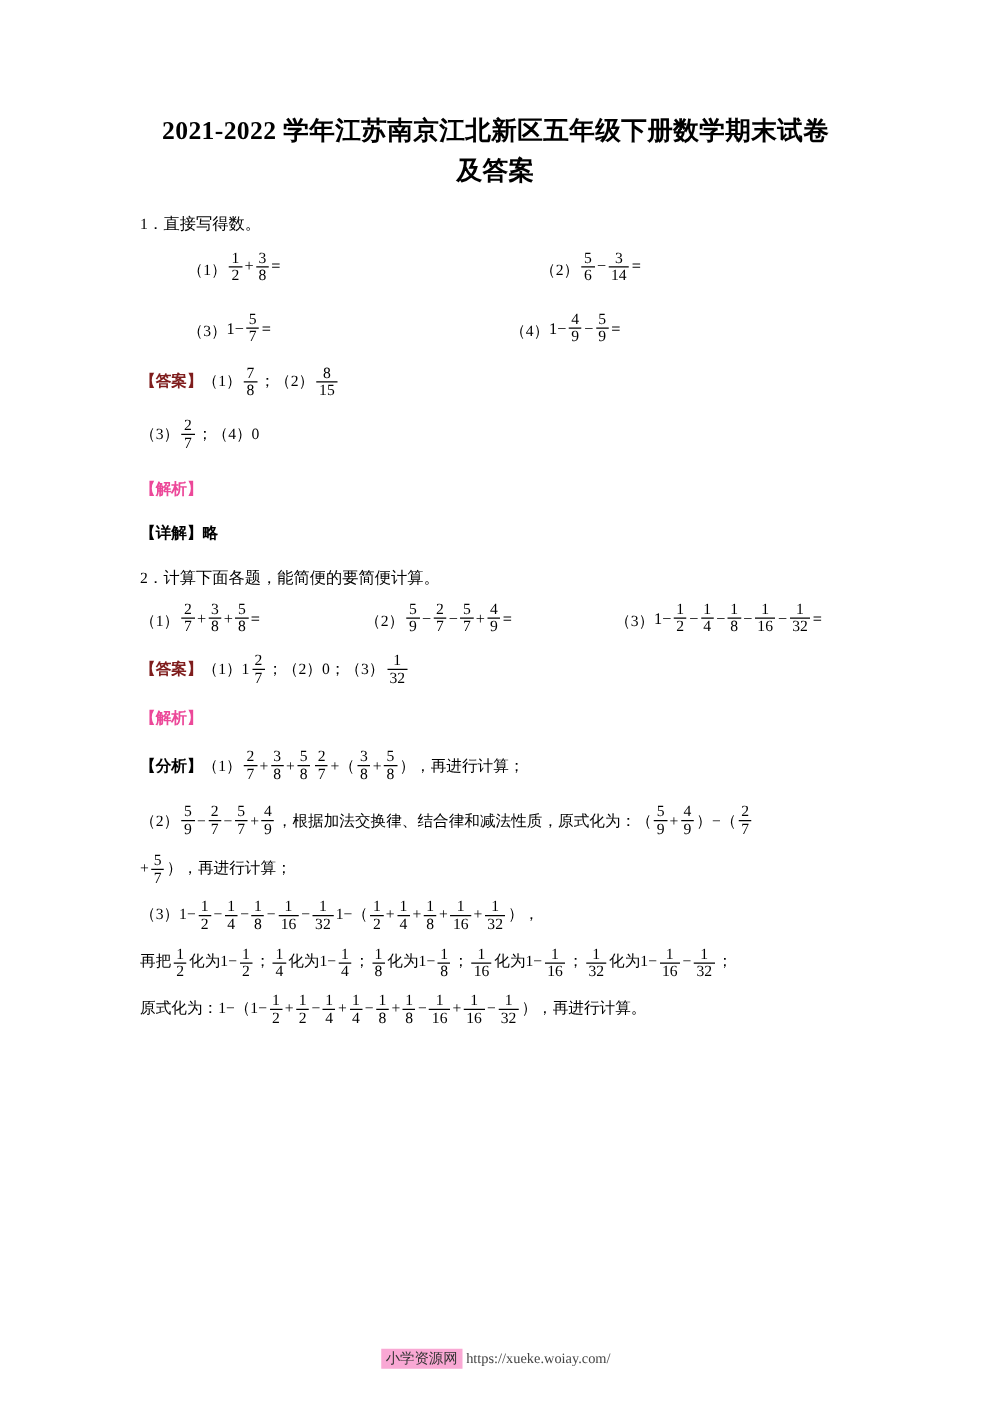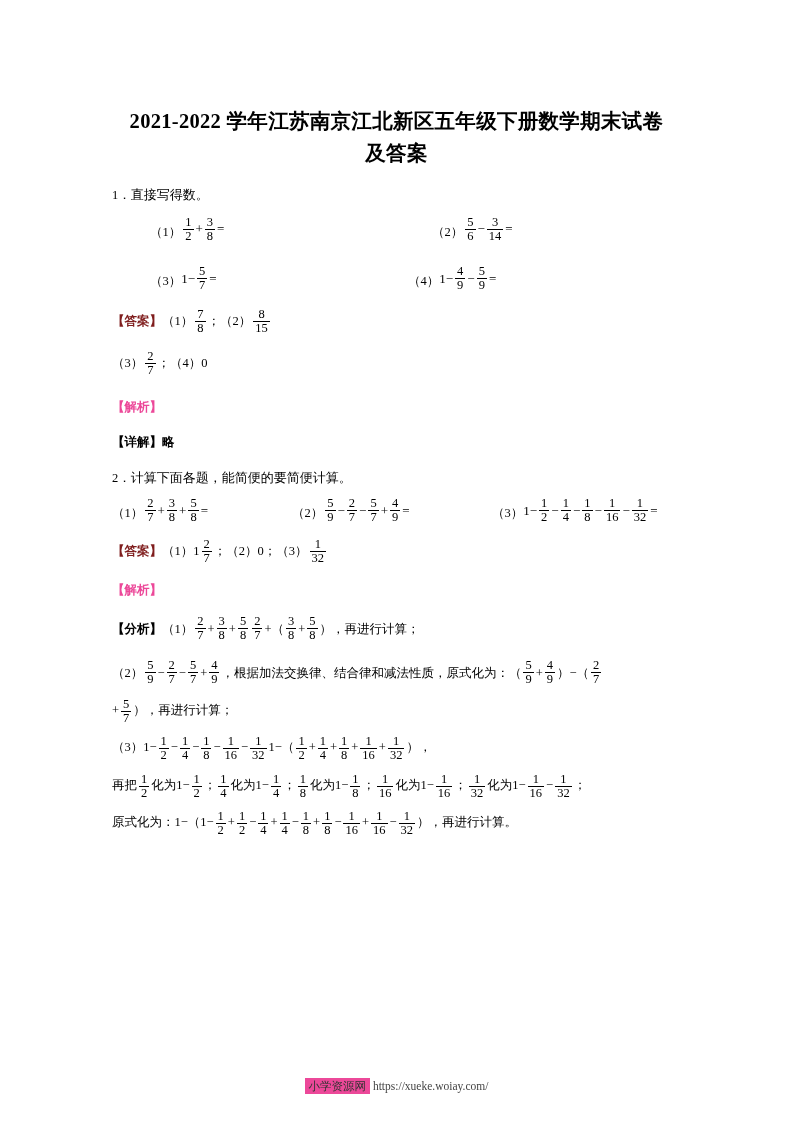--- a/index.html
+++ b/index.html
@@ -22,21 +22,21 @@
     box-sizing: border-box;
     padding: 90px 112px 0 112px;
   }
   .doc-title {
     font-family: "Liberation Serif", "DejaVu Serif", serif;
     font-size: 20.5px;
     font-weight: 700;
     text-align: center;
     line-height: 1.55;
     letter-spacing: 0.3px;
-    margin: 16px 0 0 0;
+    margin: 0 0 0 0;
   }
   .section-head {
     font-size: 13.5px;
     font-weight: 700;
     margin-top: 42px;
     margin-bottom: 2px;
   }
   .q-line {
     font-size: 13px;
     margin-top: 14px;
@@ -134,21 +134,21 @@
   .footer {
     position: absolute;
     left: 0;
     right: 0;
     bottom: 28px;
     text-align: center;
     font-size: 11.5px;
     color: #444;
   }
   .footer .brand {
-    background: #ec4899;
+    background: #f9a8d4;
     padding: 2px 4px;
     color: #333;
   }
 </style>
 </head>
 <body>
 
 <div class="page">
 
   <div class="doc-title">

